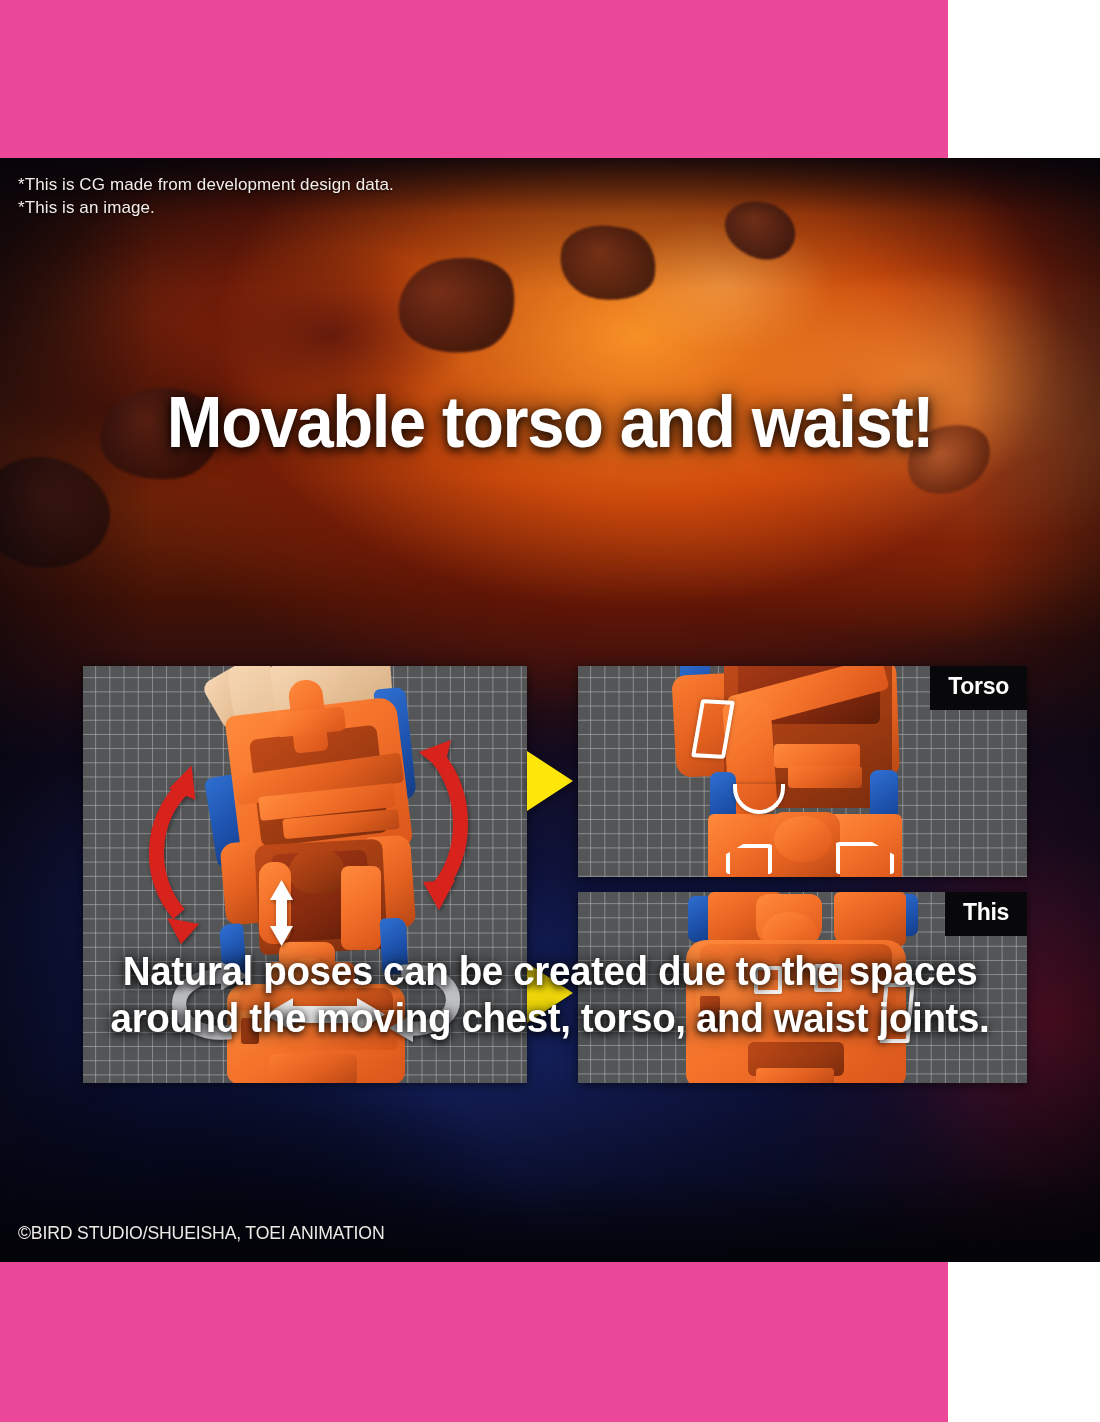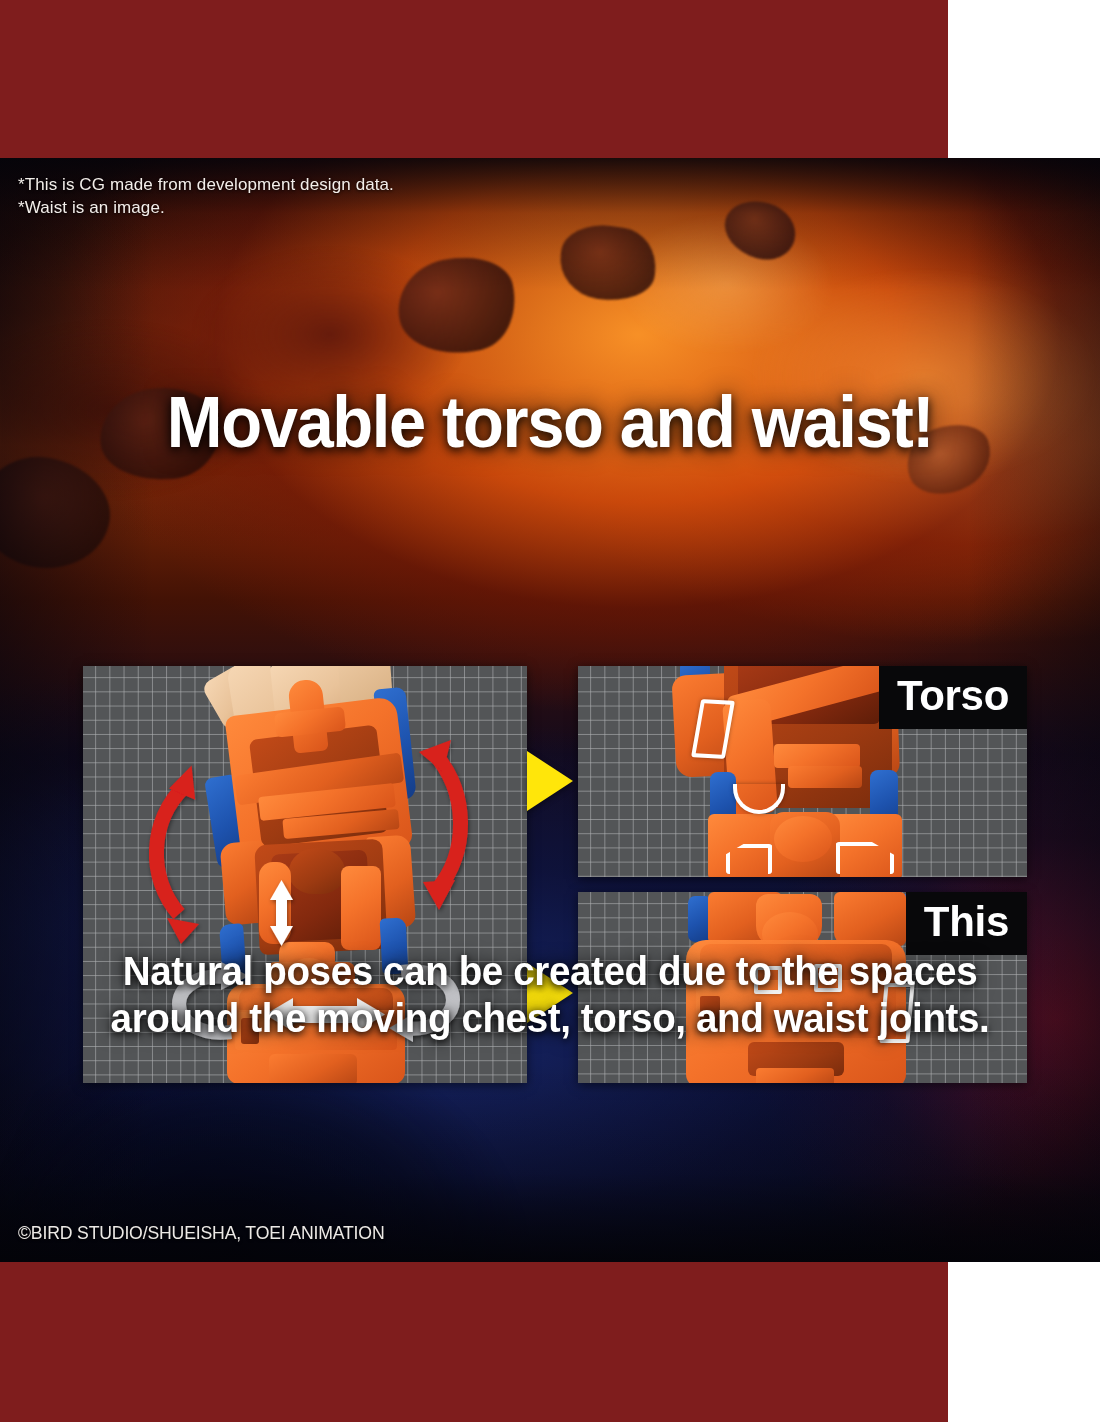--- a/index.html
+++ b/index.html
@@ -7,21 +7,21 @@
     width:1100px; height:1422px;
     background:#ffffff;
     font-family:"Liberation Sans", sans-serif;
     overflow:hidden;
   }
 
   
   .page{
     position:relative;
     width:948px; height:1422px;
-    background:#7f1d1d;
+    background:#ec4899;
   }
 
   
   .promo{
     position:absolute;
     left:0; top:158px;
     width:1100px; height:1104px;
     overflow:hidden;
     background:#06060c;
   }
@@ -276,21 +276,21 @@
   }
   #yarrow-torso{ left:527px; top:593px; }
   #yarrow-waist{ left:527px; top:805px; }
 
   
   .badge{
     position:absolute;
     background:#08080a;
     color:#ffffff;
     font-weight:bold;
-    font-size:42px;
+    font-size:23px;
     line-height:1;
     padding:9px 18px 12px 18px;
     letter-spacing:-.3px;
     white-space:nowrap;
   }
   #badge-torso{ right:0px; top:0px; }
   #badge-waist{ right:0px; top:0px; }
 </style>
 </head>
 <body>
@@ -305,21 +305,21 @@
     <div class="rock r2"></div>
     <div class="rock r3"></div>
     <div class="rock r4"></div>
     <div class="rock r5"></div>
     <div class="rock r6"></div>
     <div class="bg-hill"></div>
     <div class="bg-vig"></div>
 
     <div class="notes">
       <div>*This is CG made from development design data.</div>
-      <div>*Waist is an image.</div>
+      <div>*This is an image.</div>
     </div>
 
     <div class="headline">Movable torso and waist!</div>
 
     <div class="panel" id="panel-main">
 
       <div id="cg-main">
 
         <div class="mp sk  m-skinD"></div>
         <div class="mp sk  m-skinB"></div>

